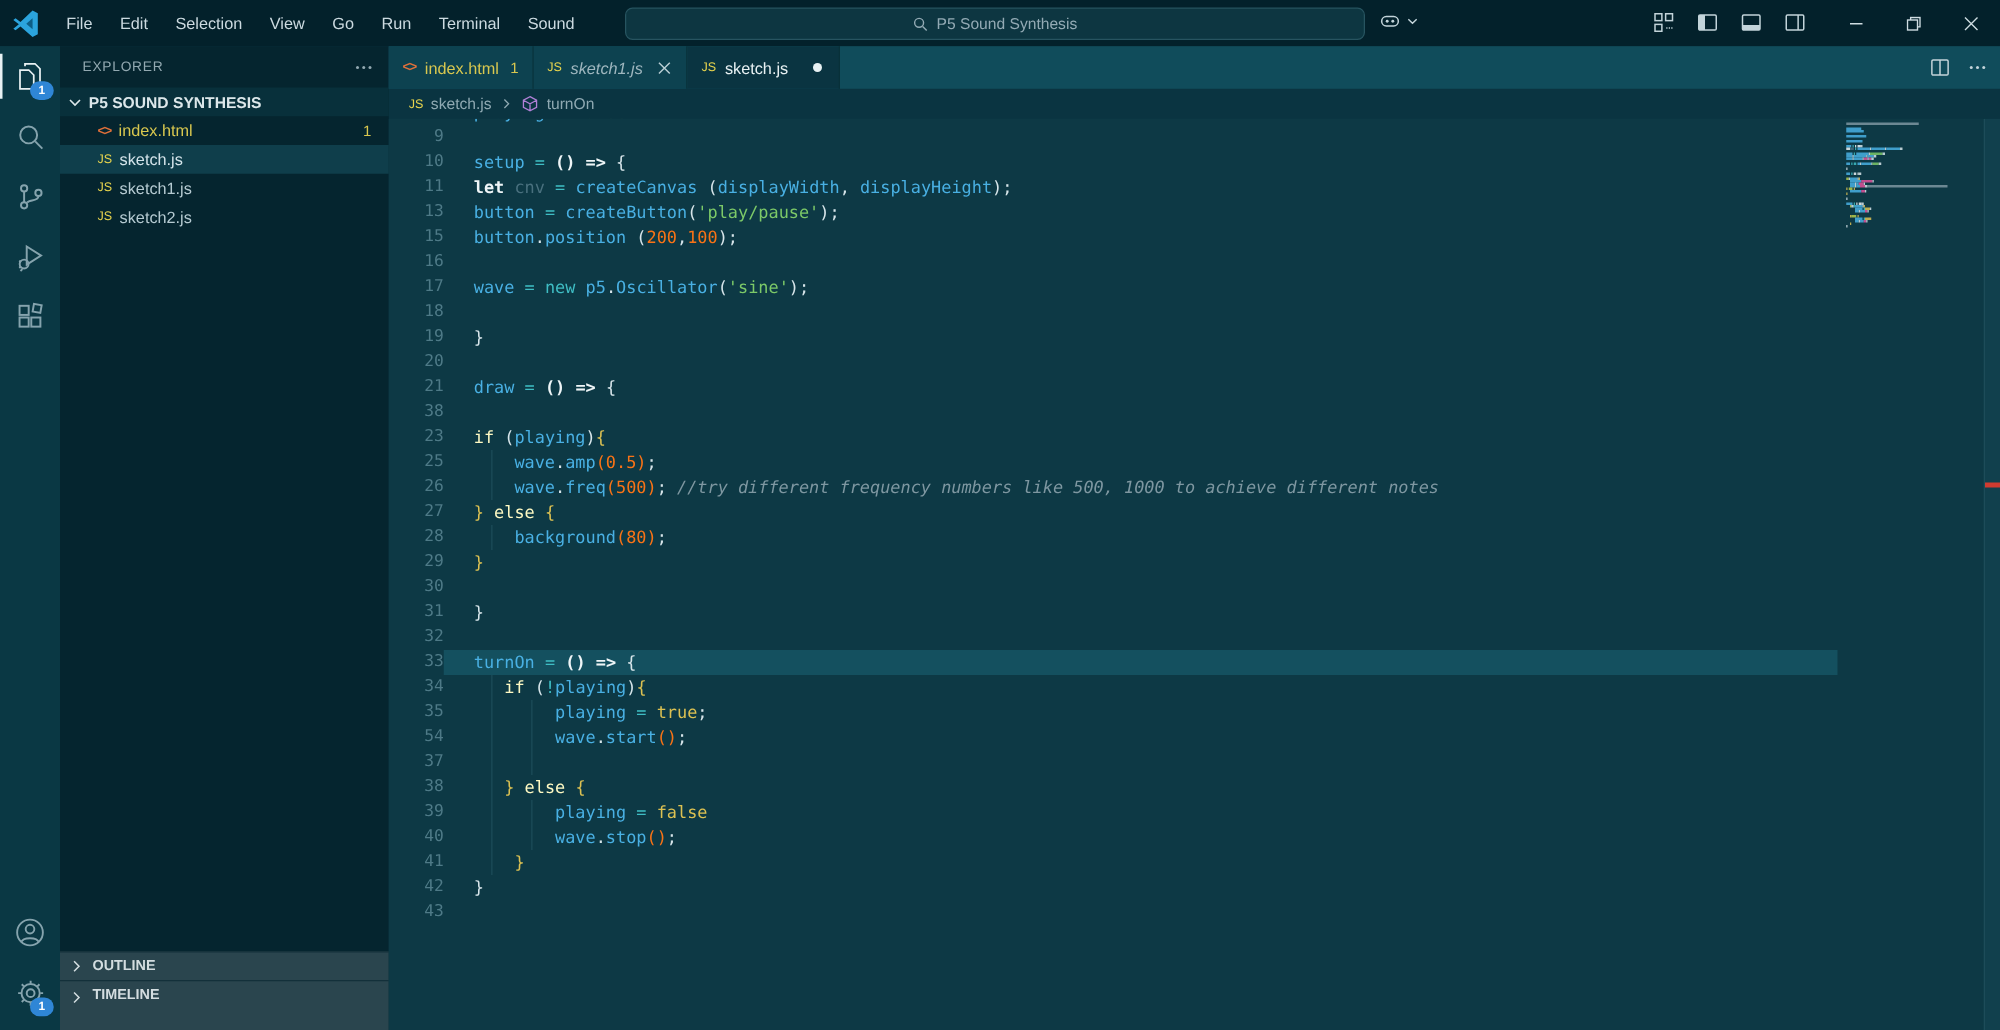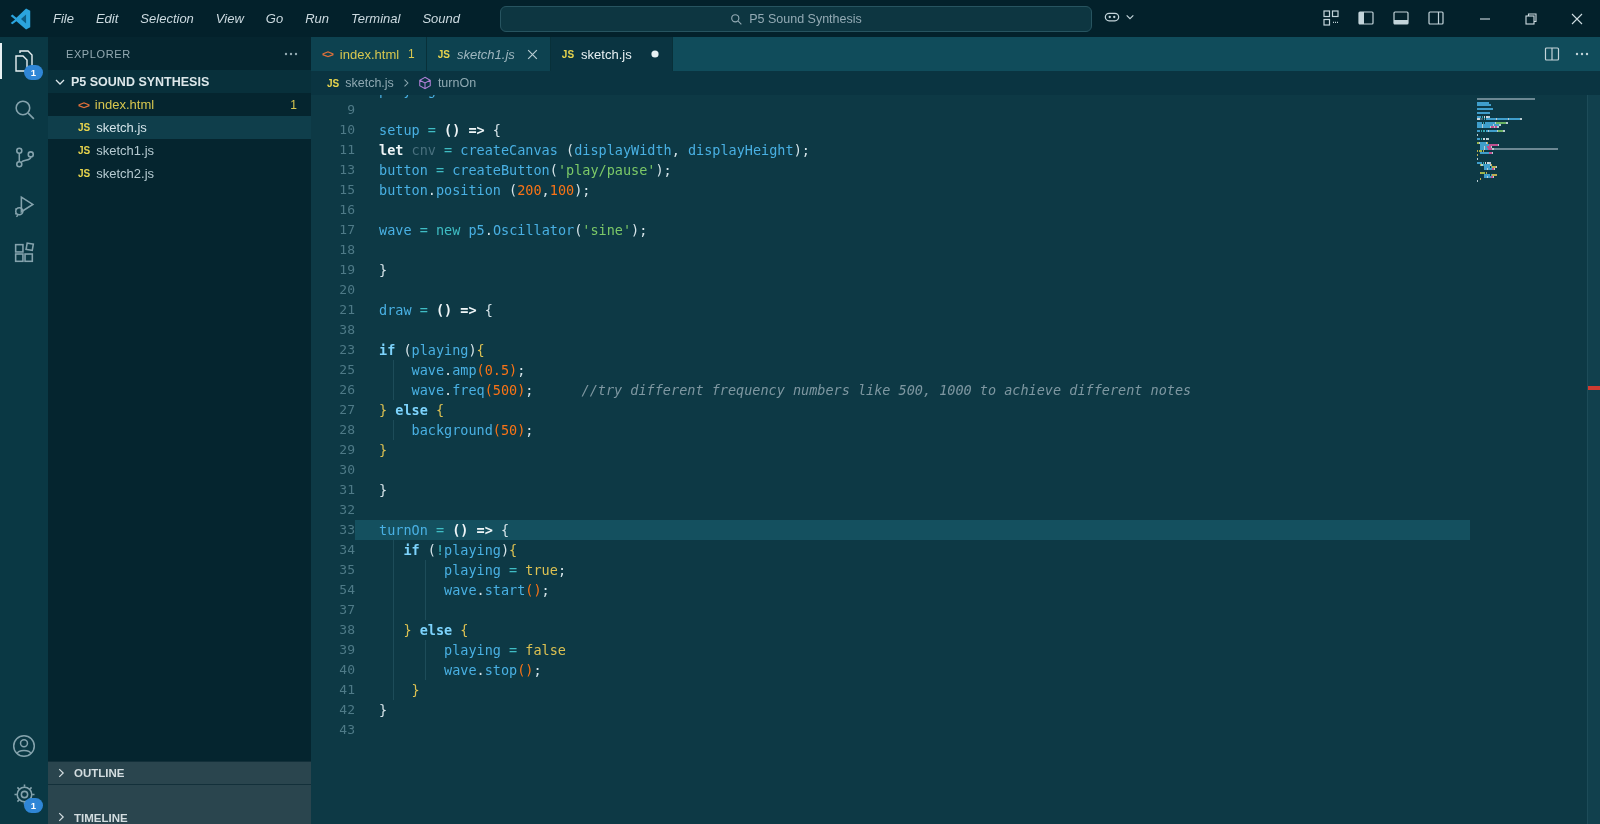--- a/index.html
+++ b/index.html
@@ -3,21 +3,21 @@
 <meta charset="utf-8">
 <style>
   html,body{margin:0;padding:0;}
   body{width:1600px;height:824px;overflow:hidden;background:#0d3945;
        font-family:"Liberation Sans",sans-serif;-webkit-font-smoothing:antialiased;}
   svg{display:block;}
 
   
   .titlebar{height:37px;background:#03212b;display:flex;align-items:center;position:relative;color:#ccdae0;}
   .logo{width:22px;height:22px;margin:0 12px 0 10px;}
-  .menus{display:flex;gap:4px;font-style:italic;}
+  .menus{display:flex;gap:4px;}
   .menu-item{font-size:13px;color:#ccdae0;padding:4px 9px;border-radius:5px;cursor:default;}
   .nav-arrows{display:flex;gap:14px;margin-left:60px;}
   .nav-btn{width:18px;height:18px;}
   .searchbox{position:absolute;left:500px;top:6px;width:590px;height:24px;background:#0d3641;
              border:1px solid #275460;border-radius:6px;display:flex;align-items:center;justify-content:center;
              gap:6px;color:#93aab4;font-size:12.5px;}
   .copilot{position:absolute;left:1102px;top:7px;display:flex;align-items:center;gap:3px;}
   .layout-controls{position:absolute;left:1320px;top:7px;display:flex;gap:13px;}
   .lc-btn{width:18px;height:18px;padding:2px;}
   .window-controls{position:absolute;right:0;top:0;height:37px;display:flex;}
@@ -39,26 +39,26 @@
   .sidebar{width:263px;background:#05252f;display:flex;flex-direction:column;position:relative;}
   .sb-header{height:33px;display:flex;align-items:center;justify-content:space-between;padding:0 12px 0 18px;
              color:#93a9b1;font-size:11px;letter-spacing:.6px;}
   .folder-row{height:23px;display:flex;align-items:center;gap:3px;padding-left:4px;background:#08303b;
               color:#dce7ea;font-size:12.5px;font-weight:bold;}
   .file-row{height:23px;display:flex;align-items:center;padding-left:30px;font-size:13px;color:#b5cad1;position:relative;}
   .file-row.selected{background:#0f3e4b;color:#d4e4ea;}
   .file-row .fname{margin-left:6px;}
   .file-row.warn .fname{color:#d8c74f;}
   .file-badge{position:absolute;right:14px;color:#d8c74f;font-size:12px;}
-  .js-badge{color:#e8d44d;font-weight:bold;font-size:10px;font-family:"Liberation Sans",sans-serif;}
+  .js-badge{color:#e8d44d;font-weight:normal;font-size:10px;font-family:"Liberation Sans",sans-serif;}
   .html-badge{color:#e0703a;font-weight:bold;font-size:11px;letter-spacing:-1px;}
   .sb-bottom{position:absolute;left:0;right:0;bottom:0;}
   .sb-section{height:22px;background:#2a454e;border-top:1px solid #13303a;display:flex;align-items:center;gap:6px;
               padding-left:6px;color:#d3dde0;font-size:11.5px;font-weight:bold;}
-  .sb-section:last-child{height:34px;align-items:flex-end;padding-top:5px;}
+  .sb-section:last-child{height:34px;align-items:flex-start;padding-top:5px;}
 
   
   .editor{flex:1;display:flex;flex-direction:column;min-width:0;}
   .tabbar{height:34px;background:#104c5b;display:flex;align-items:stretch;position:relative;}
   .tab{display:flex;align-items:center;gap:7px;padding:0 11px;font-size:13px;background:#0d4250;
        border-right:1px solid #083039;color:#9fb7bf;}
   .tab .tab-label{margin-right:2px;}
   .tab.warn .tab-label,.tab.warn .tab-badge-num{color:#d8c74f;}
   .tab.preview .tab-label{font-style:italic;}
   .tab.active{background:#0a3441;color:#e8f1f3;}
@@ -78,21 +78,21 @@
   .code-row.current .lc{background:#14505f;}
   .g{position:absolute;top:0;bottom:0;width:1px;background:#1d4c59;}
   .g1{left:38px;} .g2{left:70px;}
 
   .minimap{position:absolute;top:3px;right:13px;width:110px;}
   .mm-row{height:1px;margin-bottom:1px;position:relative;}
   .mm-bar{position:absolute;top:0;height:1.6px;opacity:.85;}
   .overview-ruler{position:absolute;top:0;right:0;bottom:0;width:12px;background:#11404d;border-left:1px solid #1d4c59;}
   .ov-marker{position:absolute;right:0;width:12px;height:4px;background:#cf3b30;}
 </style>
-<style>.c-blue{color:#49b0e3;}.c-dim{color:#49707e;}.c-w{color:#d7e5ea;}.c-wb{color:#eef5f7;}.c-cyan{color:#3fbdc4;}.c-lime{color:#7dd3fc;font-weight:bold;}.c-yellow{color:#dcc152;}.c-pink{color:#f97316;}.c-green{color:#7cc968;}.c-comment{color:#7e97a1;margin-left:40px;}.c-wb{font-weight:bold;}.c-comment{font-style:italic;}</style></head>
+<style>.c-blue{color:#49b0e3;}.c-dim{color:#49707e;}.c-w{color:#d7e5ea;}.c-wb{color:#eef5f7;}.c-cyan{color:#3fbdc4;}.c-lime{color:#fef9c3;}.c-yellow{color:#dcc152;}.c-pink{color:#f97316;}.c-green{color:#7cc968;}.c-comment{color:#7e97a1;}.c-wb{font-weight:bold;}.c-comment{font-style:italic;}</style></head>
 <body>
 
 <div class="titlebar">
   <svg class="logo" viewBox="0 0 100 100">
     <path d="M73 2 L29 44 L11 30 L3 36 L23 52 L3 68 L11 74 L29 60 L73 98 L92 88 L92 12 Z" fill="#2ba4dd"></path>
     <path d="M73 30 L50 50 L73 70 Z" fill="#0d5e86"></path>
   </svg>
   <div class="menus" id="menus">
       <span class="menu-item">File</span>
       <span class="menu-item">Edit</span>
@@ -337,21 +337,21 @@
           <div class="code-row"><span class="ln">17</span><span class="lc"><span class="c-blue">wave</span><span class="c-w"> </span><span class="c-cyan">=</span><span class="c-w"> </span><span class="c-cyan">new</span><span class="c-w"> </span><span class="c-blue">p5</span><span class="c-w">.</span><span class="c-blue">Oscillator</span><span class="c-w">(</span><span class="c-green">'sine'</span><span class="c-w">);</span></span></div>
           <div class="code-row"><span class="ln">18</span><span class="lc"></span></div>
           <div class="code-row"><span class="ln">19</span><span class="lc"><span class="c-w">}</span></span></div>
           <div class="code-row"><span class="ln">20</span><span class="lc"></span></div>
           <div class="code-row"><span class="ln">21</span><span class="lc"><span class="c-blue">draw</span><span class="c-w"> </span><span class="c-cyan">=</span><span class="c-w"> </span><span class="c-wb">()</span><span class="c-w"> </span><span class="c-wb">=&gt;</span><span class="c-w"> {</span></span></div>
           <div class="code-row"><span class="ln">38</span><span class="lc"></span></div>
           <div class="code-row"><span class="ln">23</span><span class="lc"><span class="c-lime">if</span><span class="c-w"> (</span><span class="c-blue">playing</span><span class="c-w">)</span><span class="c-yellow">{</span></span></div>
           <div class="code-row"><span class="ln">25</span><span class="lc"><i class="g g1"></i><span class="c-w">    </span><span class="c-blue">wave</span><span class="c-w">.</span><span class="c-blue">amp</span><span class="c-pink">(0.5)</span><span class="c-w">;</span></span></div>
           <div class="code-row"><span class="ln">26</span><span class="lc"><i class="g g1"></i><span class="c-w">    </span><span class="c-blue">wave</span><span class="c-w">.</span><span class="c-blue">freq</span><span class="c-pink">(500)</span><span class="c-w">; </span><span class="c-comment">//try different frequency numbers like 500, 1000 to achieve different notes</span></span></div>
           <div class="code-row"><span class="ln">27</span><span class="lc"><span class="c-yellow">}</span><span class="c-w"> </span><span class="c-lime">else</span><span class="c-w"> </span><span class="c-yellow">{</span></span></div>
-          <div class="code-row"><span class="ln">28</span><span class="lc"><i class="g g1"></i><span class="c-w">    </span><span class="c-blue">background</span><span class="c-pink">(50)</span><span class="c-w">;</span></span></div>
+          <div class="code-row"><span class="ln">28</span><span class="lc"><i class="g g1"></i><span class="c-w">    </span><span class="c-blue">background</span><span class="c-pink">(80)</span><span class="c-w">;</span></span></div>
           <div class="code-row"><span class="ln">29</span><span class="lc"><span class="c-yellow">}</span></span></div>
           <div class="code-row"><span class="ln">30</span><span class="lc"></span></div>
           <div class="code-row"><span class="ln">31</span><span class="lc"><span class="c-w">}</span></span></div>
           <div class="code-row"><span class="ln">32</span><span class="lc"></span></div>
           <div class="code-row current"><span class="ln">33</span><span class="lc"><span class="c-blue">turnOn</span><span class="c-w"> </span><span class="c-cyan">=</span><span class="c-w"> </span><span class="c-wb">()</span><span class="c-w"> </span><span class="c-wb">=&gt;</span><span class="c-w"> {</span></span></div>
           <div class="code-row"><span class="ln">34</span><span class="lc"><i class="g g1"></i><span class="c-w">   </span><span class="c-lime">if</span><span class="c-w"> (</span><span class="c-cyan">!</span><span class="c-blue">playing</span><span class="c-w">)</span><span class="c-yellow">{</span></span></div>
           <div class="code-row"><span class="ln">35</span><span class="lc"><i class="g g1"></i><i class="g g2"></i><span class="c-w">        </span><span class="c-blue">playing</span><span class="c-w"> </span><span class="c-cyan">=</span><span class="c-w"> </span><span class="c-yellow">true</span><span class="c-w">;</span></span></div>
           <div class="code-row"><span class="ln">54</span><span class="lc"><i class="g g1"></i><i class="g g2"></i><span class="c-w">        </span><span class="c-blue">wave</span><span class="c-w">.</span><span class="c-blue">start</span><span class="c-pink">()</span><span class="c-w">;</span></span></div>
           <div class="code-row"><span class="ln">37</span><span class="lc"><i class="g g1"></i><i class="g g2"></i></span></div>
           <div class="code-row"><span class="ln">38</span><span class="lc"><i class="g g1"></i><span class="c-w">   </span><span class="c-yellow">}</span><span class="c-w"> </span><span class="c-lime">else</span><span class="c-w"> </span><span class="c-yellow">{</span></span></div>

